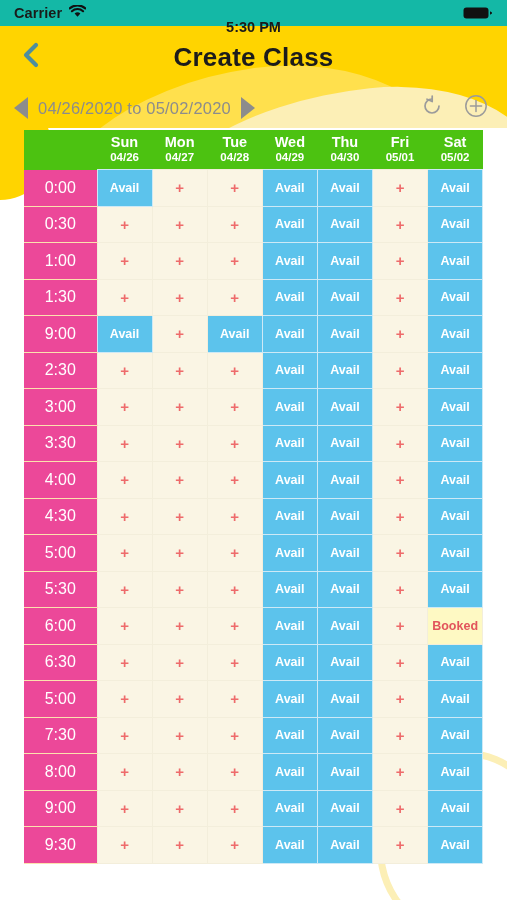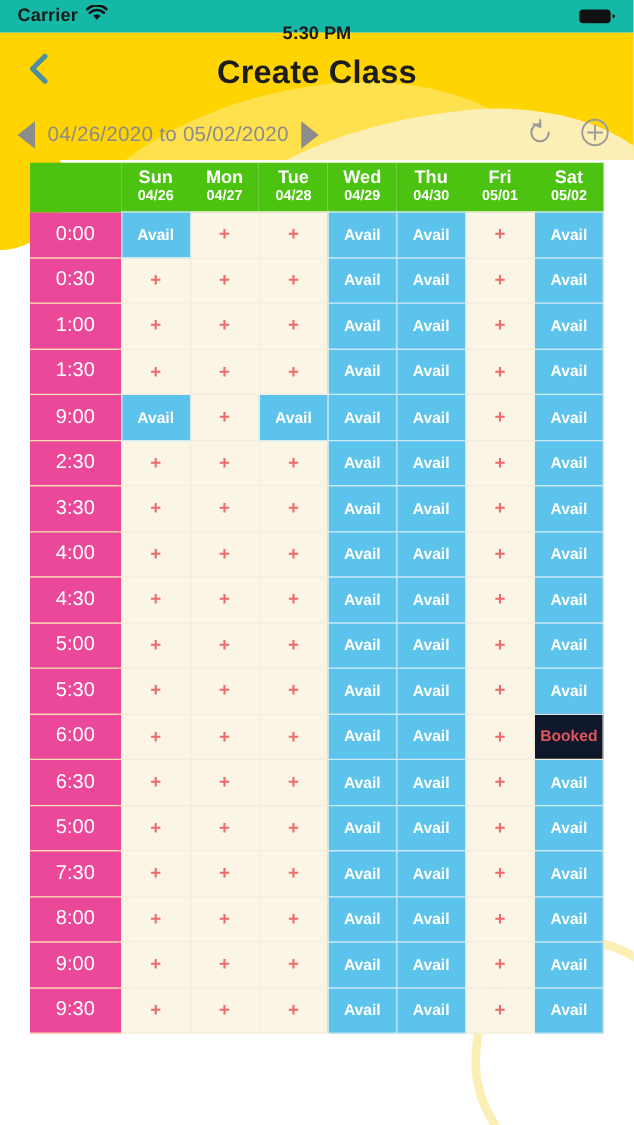--- a/index.html
+++ b/index.html
@@ -83,21 +83,21 @@
 
   tbody td { height:36.5px; text-align:center; vertical-align:middle; padding:0; }
   td.time {
     background:#ec4899; color:#FFFFFF;
     font-size:16px; font-weight:400;
     border-bottom:1px solid #FBE2AE;
   }
   td.cell { font-size:12.5px; font-weight:700; border:1px solid #F3EEDB; }
   td.avail  { background:#5CC3EC; color:#FFFFFF; border-color:#CDE9F6; }
   td.plus   { background:#FAF5E4; color:#EE6B6B; font-size:15px; font-weight:700; }
-  td.booked { background:#0f172a; color:#E2555C; }
+  td.booked { background:#fef9c3; color:#E2555C; }
 
   
   .bottom-swirl {
     position:absolute; right:-40px; bottom:-40px; width:170px; height:190px;
     border:7px solid #FCEFB6; border-radius:50% 50% 45% 55% / 55% 45% 50% 50%;
     z-index:1; pointer-events:none;
   }
   .corner-dot {
     position:absolute; left:-52px; top:96px; width:104px; height:104px;
     background:#FFD400; border-radius:50%; z-index:3; pointer-events:none;
@@ -270,20 +270,30 @@
           <td class="time">2:30</td>
           <td class="cell plus">+</td>
           <td class="cell plus">+</td>
           <td class="cell plus">+</td>
           <td class="cell avail">Avail</td>
           <td class="cell avail">Avail</td>
           <td class="cell plus">+</td>
           <td class="cell avail">Avail</td>
         </tr>
         <tr>
+          <td class="time">3:00</td>
+          <td class="cell plus">+</td>
+          <td class="cell plus">+</td>
+          <td class="cell plus">+</td>
+          <td class="cell avail">Avail</td>
+          <td class="cell avail">Avail</td>
+          <td class="cell plus">+</td>
+          <td class="cell avail">Avail</td>
+        </tr>
+        <tr>
           <td class="time">3:30</td>
           <td class="cell plus">+</td>
           <td class="cell plus">+</td>
           <td class="cell plus">+</td>
           <td class="cell avail">Avail</td>
           <td class="cell avail">Avail</td>
           <td class="cell plus">+</td>
           <td class="cell avail">Avail</td>
         </tr>
         <tr>

